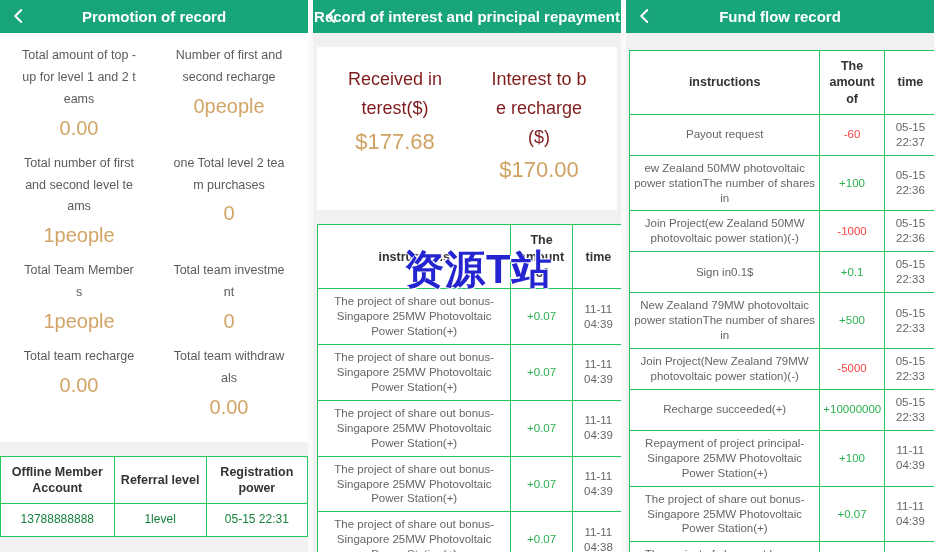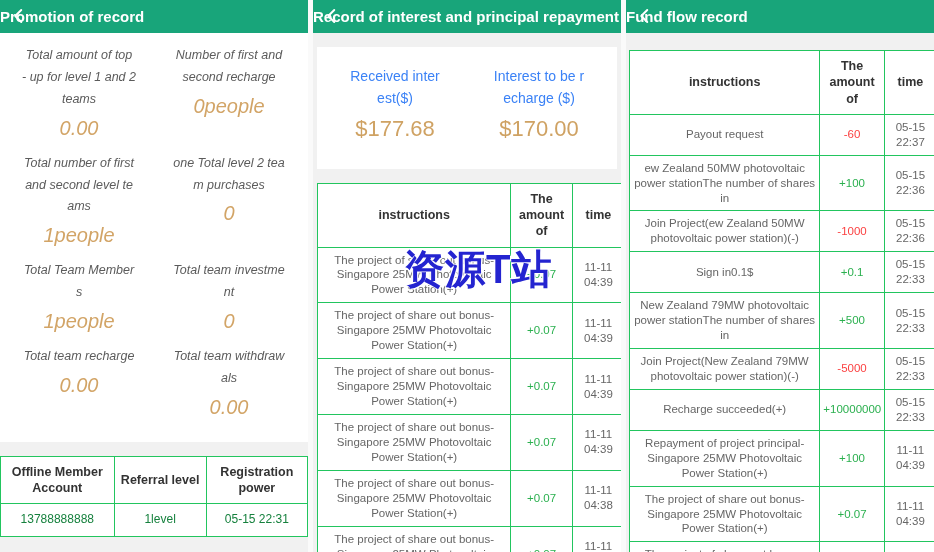--- a/index.html
+++ b/index.html
@@ -15,36 +15,36 @@
     background: #f1f1f1;
     overflow: hidden;
     position: relative;
     flex: 0 0 308px;
   }
   
   .navbar {
     height: 33px;
     background: #18a57a;
     color: #fff;
-    display: flex; align-items: center; justify-content: flex-start;
+    display: flex; align-items: center; justify-content: center;
     position: relative;
   }
   .navbar .back {
     position: absolute; left: 8px; top: 5px;
     width: 22px; height: 22px;
     cursor: pointer;
     display: flex; align-items: center; justify-content: center;
   }
   .navbar .title {
     font-size: 15px; font-weight: 600;
     white-space: nowrap; overflow: hidden;
     max-width: 100%;
   }
   
-  .stats-card { background: #fff; font-style: italic; }
+  .stats-card { background: #fff; }
   .stats-grid {
     display: grid; grid-template-columns: 1fr 1fr;
     text-align: center;
     padding: 12px 4px 10px;
     background: #fff;
   }
   .stat { padding: 0 10px 4px; }
   .stat .lbl {
     font-size: 12.5px; color: #5b5b5b; line-height: 1.75;
     word-break: break-all;
@@ -53,21 +53,21 @@
   .stat .val {
     font-size: 20px; color: #d2a466; line-height: 1.5;
     margin: 2px 0 6px;
   }
   .mid-stats {
     background: #fff; margin: 14px 4px 0;
     display: grid; grid-template-columns: 1fr 1fr;
     text-align: center;
     padding: 18px 6px 14px;
   }
-  .mid-stats .lbl { font-size: 14px; color: #3b82f6; line-height: 1.6; padding: 0 14px; }
+  .mid-stats .lbl { font-size: 18px; color: #7f1d1d; line-height: 1.6; padding: 0 14px; }
   .mid-stats .val { font-size: 22px; color: #cfa263; }
   
   .gap { height: 14px; background: #f1f1f1; }
   table {
     border-collapse: collapse;
     width: 100%;
     background: #fff;
     table-layout: fixed;
   }
   .tbl-wrap-left { background: #f1f1f1; }

